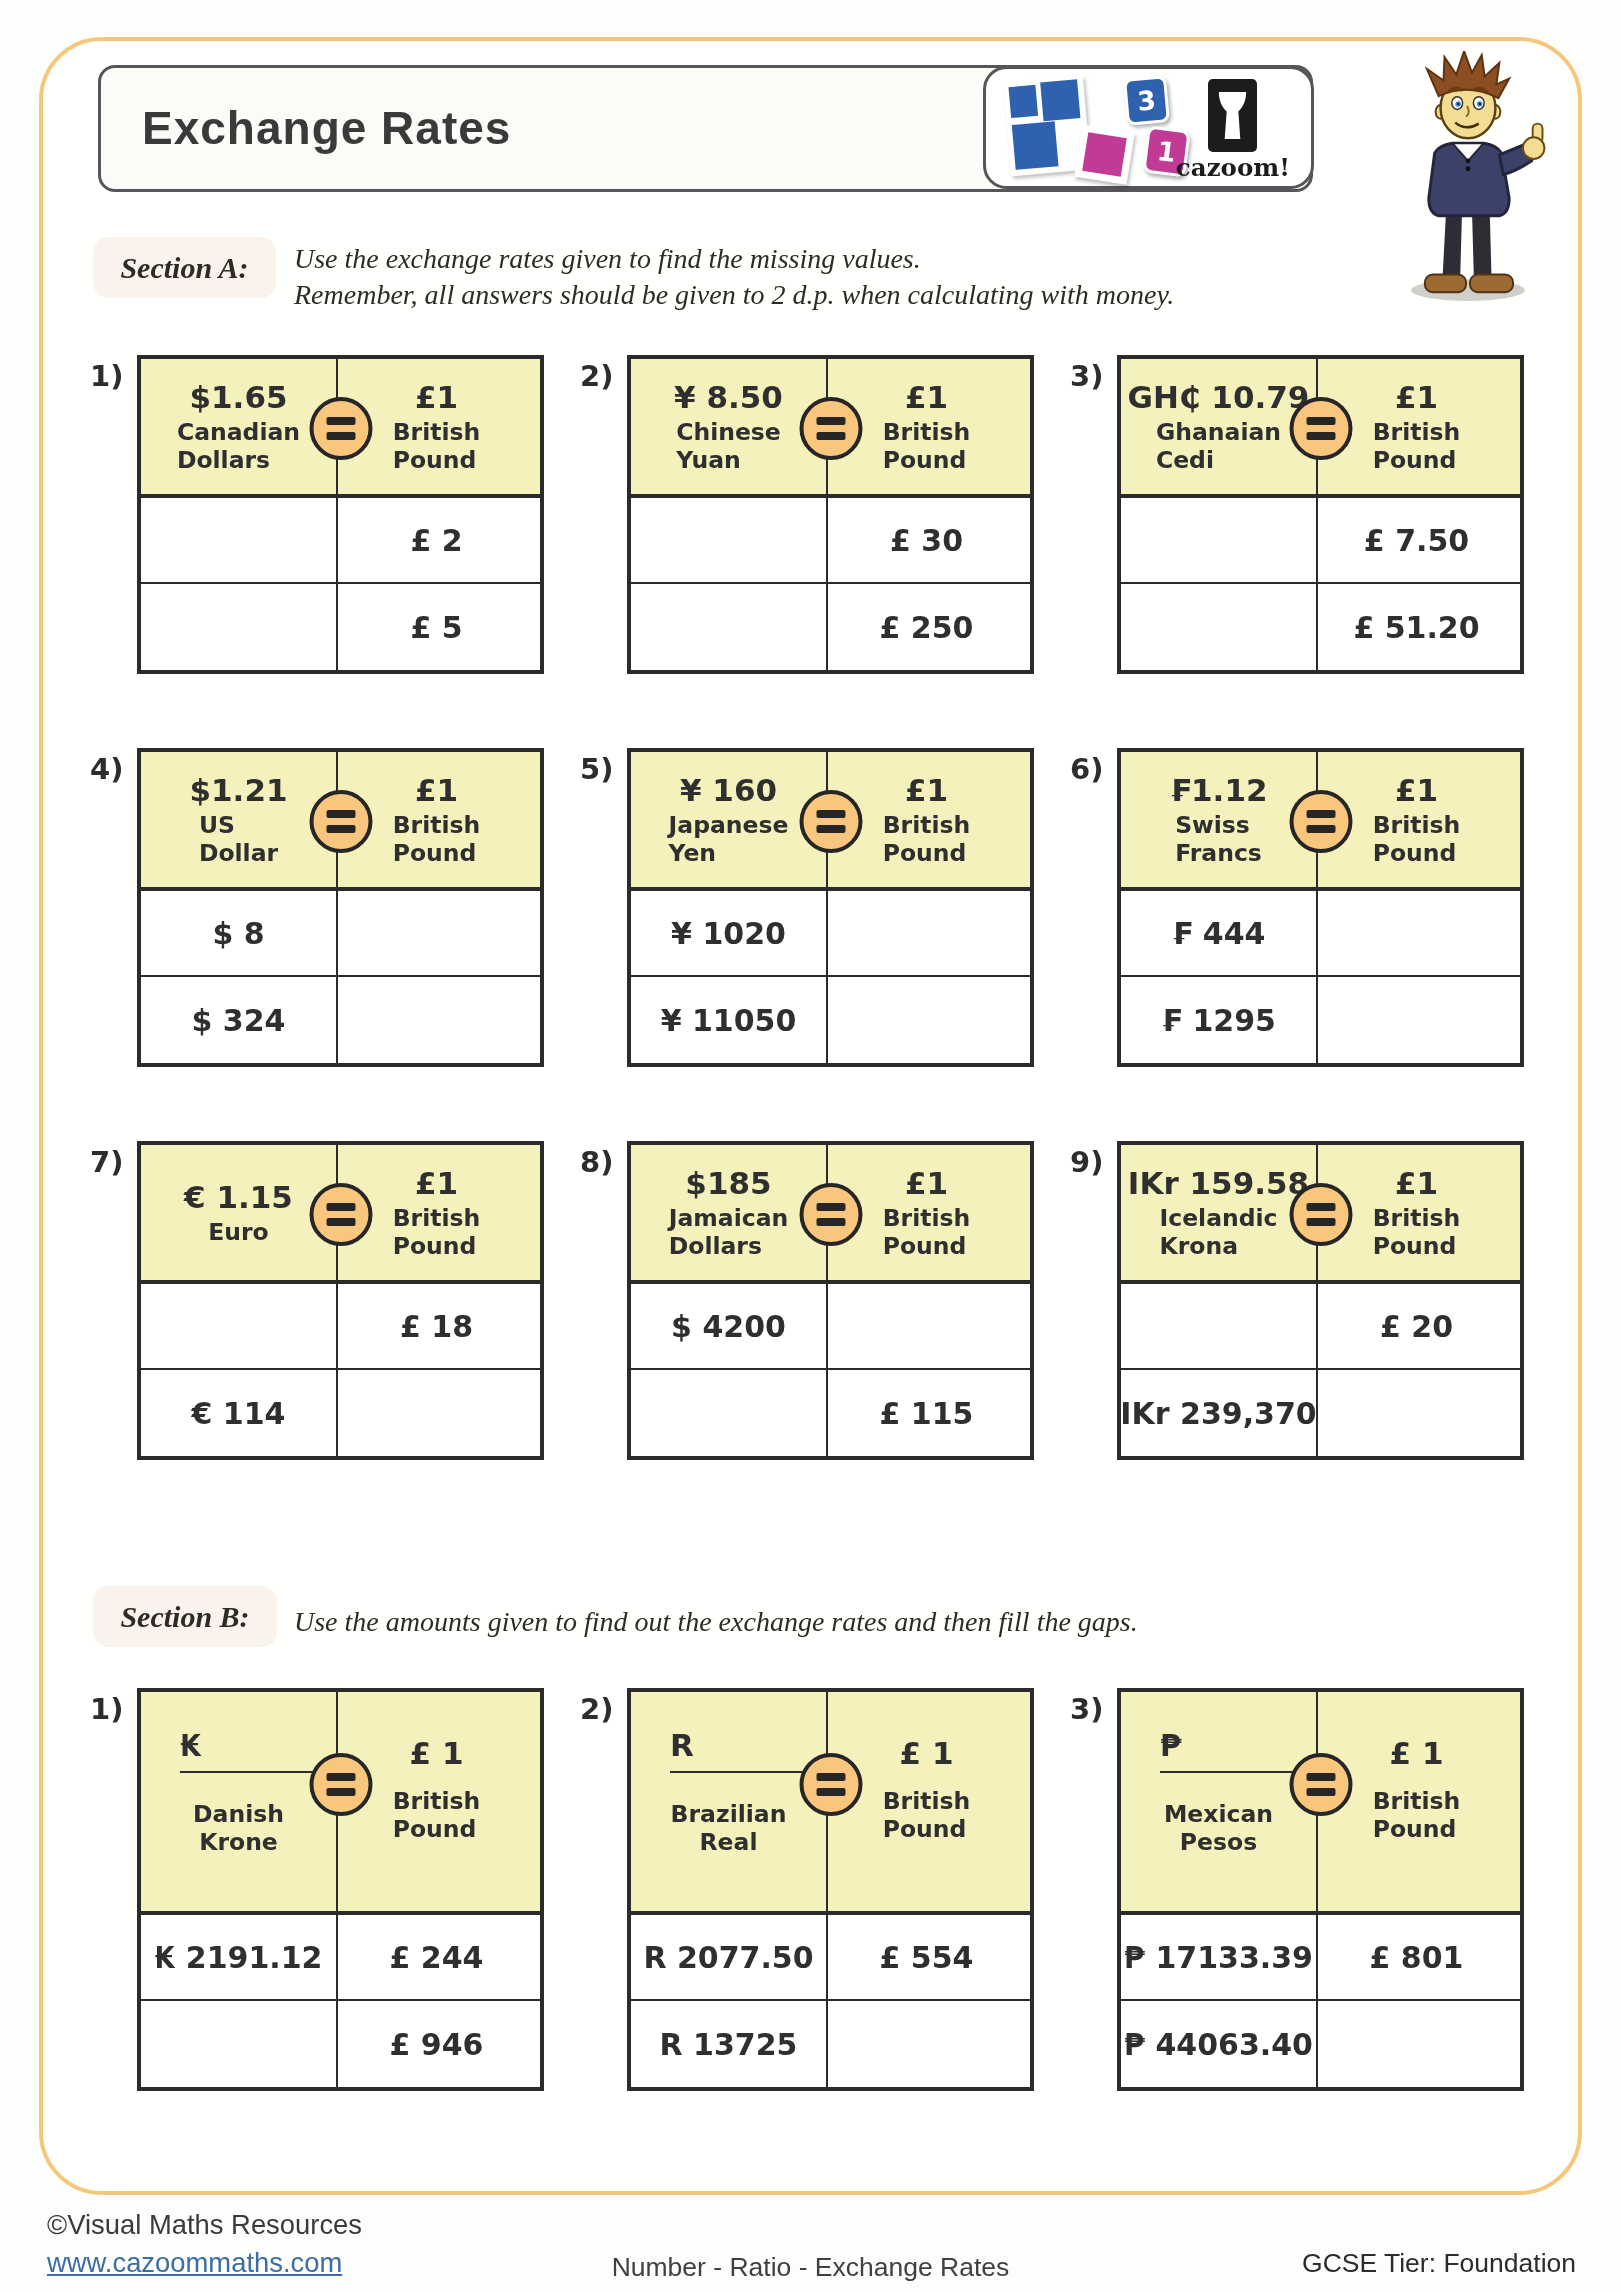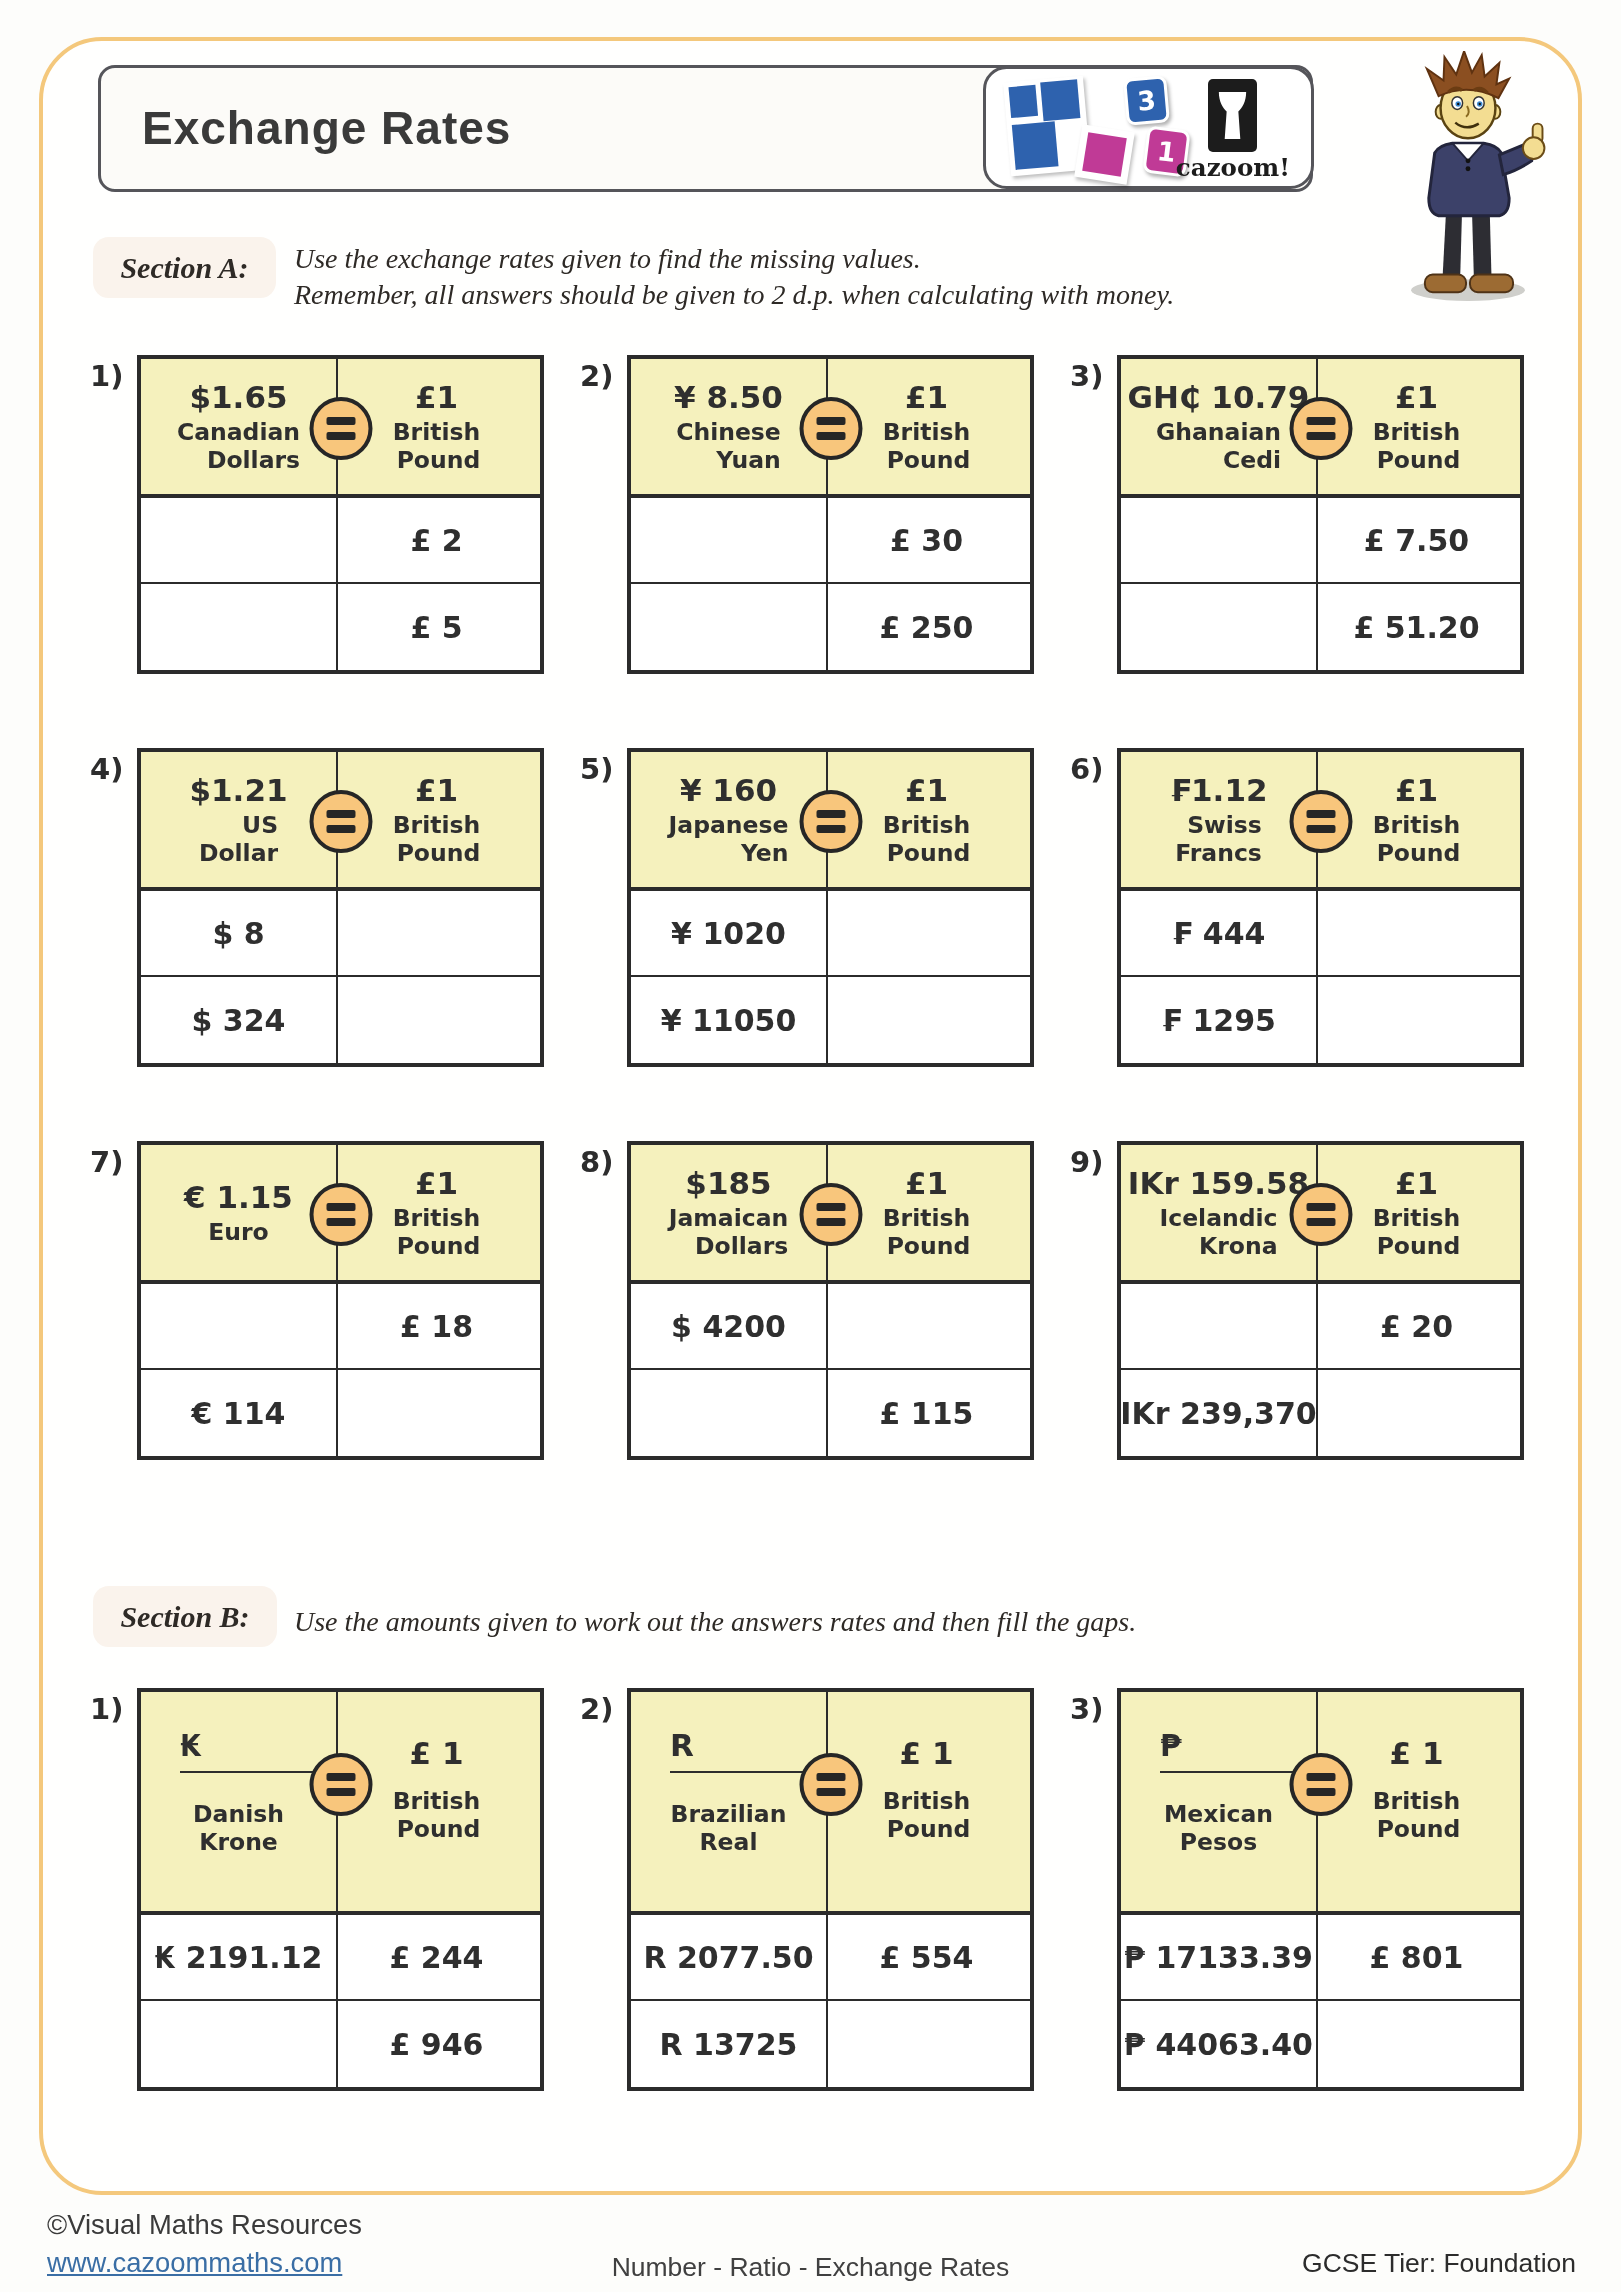--- a/index.html
+++ b/index.html
@@ -79,21 +79,21 @@
   .grid-a { top: 355px; row-gap: 74px; }
   .grid-b { top: 1688px; }
   .qcell { position: relative; width: 456px; }
   .qnum { position: absolute; left: 2px; top: 3.9px; font-size: 29px; font-weight: 700; color: #2d2d2d; }
   .xtable { margin-left: 49px; width: 407px; border: 4.9px solid #2b2b2b; background: #ffffff; }
   .thead { position: relative; display: flex; height: 139px; background: #f5f1bd; border-bottom: 4.9px solid #2b2b2b; }
   .tableB .thead { height: 223px; }
   .hcol { width: 197px; display: flex; flex-direction: column; align-items: center; justify-content: center; gap: 3px; }
   .bR { border-right: 2.9px solid #2b2b2b; }
   .hval { font-size: 31px; font-weight: 700; white-space: nowrap; }
-  .hname { font-size: 23.5px; font-weight: 700; text-align: right; white-space: pre-line; line-height: 28px; }
+  .hname { font-size: 23.5px; font-weight: 700; text-align: left; white-space: pre-line; line-height: 28px; }
   .eq {
     position: absolute; left: 50%; top: 38px; transform: translateX(-50%);
     width: 63px; height: 63px; background: #f8c67c; border: 4.9px solid #262626;
     border-radius: 50%; display: flex; flex-direction: column;
     align-items: center; justify-content: center; gap: 7.8px; z-index: 2;
   }
   .tableB .eq { top: 61px; }
   .eqbar { width: 29px; height: 7.8px; background: #262626; border-radius: 2px; }
   .trow { display: flex; height: 86px; border-bottom: 2.9px solid #2b2b2b; }
   .trow.last { border-bottom: none; }
@@ -446,21 +446,21 @@
           <div class="tcell bR">IKr 239,370</div>
           <div class="tcell"></div>
         </div>
       </div>
     </div>
 
   </div>
 
   <div class="sec-label sec-b">Section B:</div>
   <div class="instr instr-b">
-    <div>Use the amounts given to work out the answers rates and then fill the gaps.</div>
+    <div>Use the amounts given to find out the exchange rates and then fill the gaps.</div>
   </div>
 
   <div class="qgrid grid-b">
 
     <div class="qcell">
       <span class="qnum">1)</span>
       <div class="xtable tableB">
         <div class="thead">
           <div class="hfill bR">
             <span class="hsym">₭</span>

